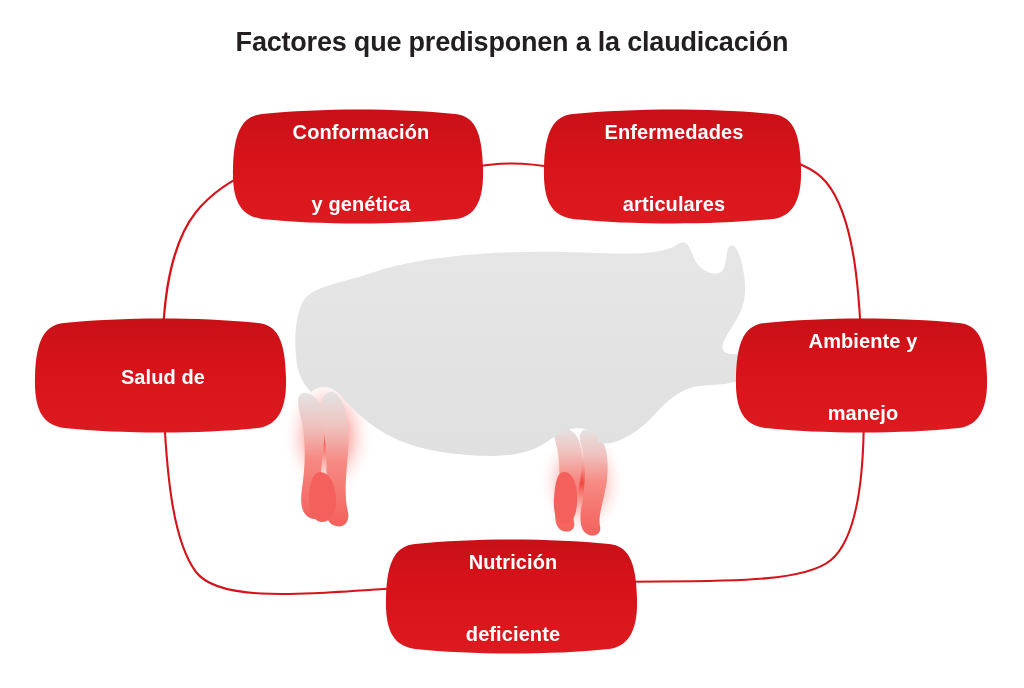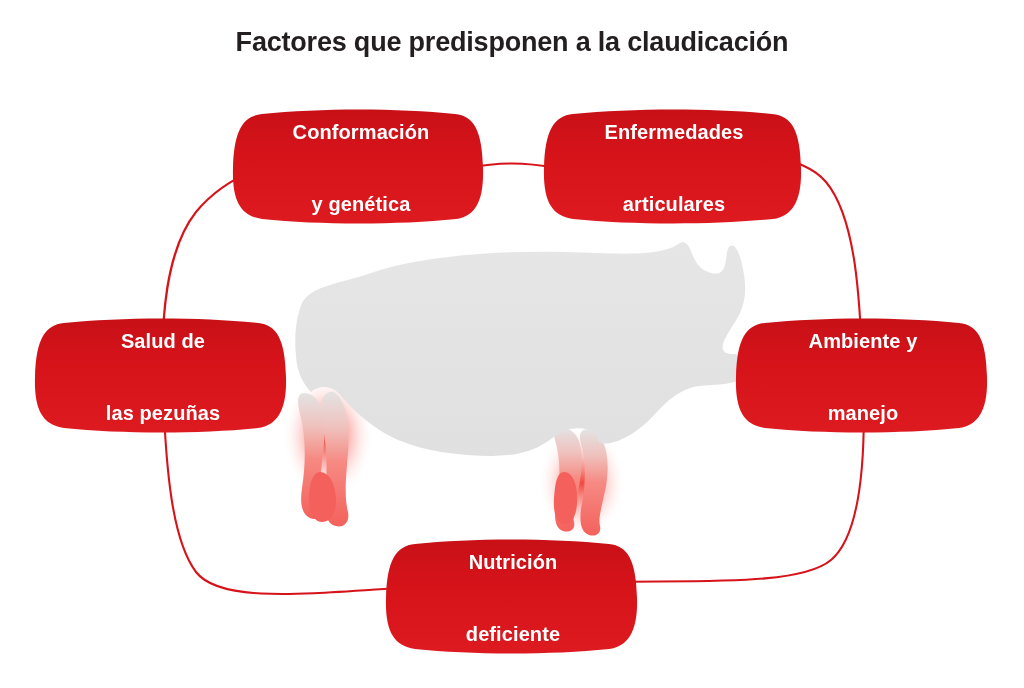--- a/index.html
+++ b/index.html
@@ -267,21 +267,20 @@
       <span>y genética</span>
     </div>
 
     <div class="node-label lbl-enfermedades">
       <span>Enfermedades</span>
       <span>articulares</span>
     </div>
 
     <div class="node-label lbl-salud">
       <span>Salud de</span>
-      <span>las pezuñas</span>
     </div>
 
     <div class="node-label lbl-nutricion">
       <span>Nutrición</span>
       <span>deficiente</span>
     </div>
 
     <div class="node-label lbl-ambiente">
       <span>Ambiente y</span>
       <span>manejo</span>

